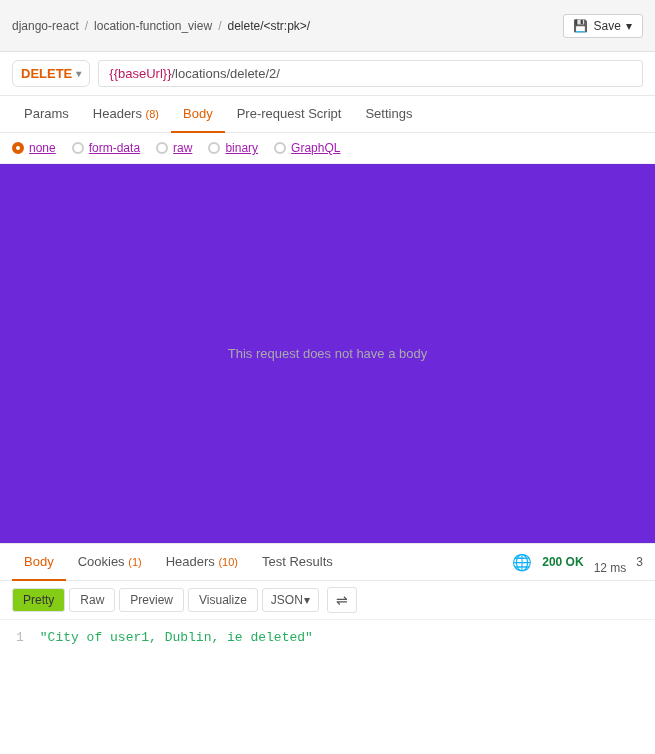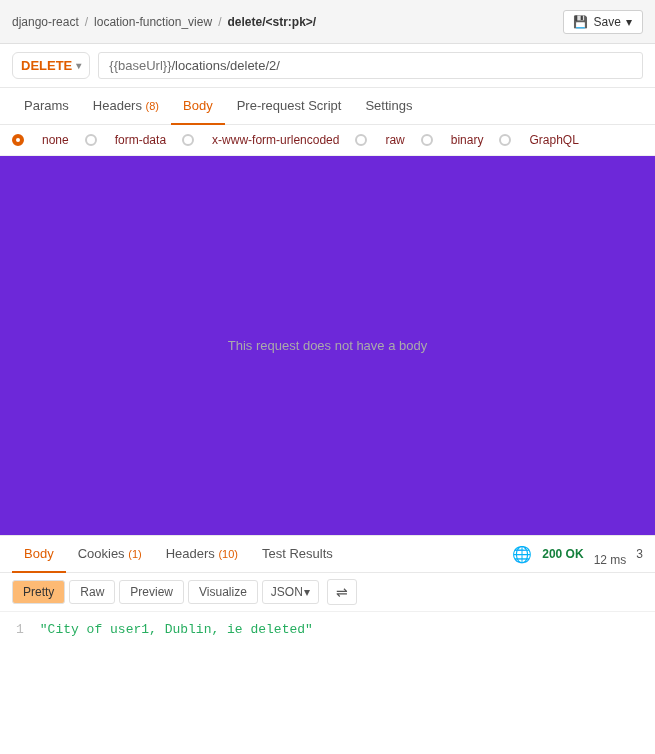--- a/index.html
+++ b/index.html
@@ -13,38 +13,38 @@
     }
 
     
     .top-bar {
       display: flex;
       align-items: center;
       justify-content: space-between;
       padding: 6px 12px;
       background: #f5f5f5;
       border-bottom: 1px solid #e0e0e0;
-      height: 44px;
+      height: 52px;
     }
     .breadcrumb {
       display: flex;
       align-items: center;
       gap: 6px;
       font-size: 12px;
       color: #555;
     }
     .breadcrumb-sep {
       color: #999;
     }
     .breadcrumb-item {
       color: #555;
     }
     .breadcrumb-current {
       color: #333;
-      font-weight: 700;
+      font-weight: 400;
     }
     .save-btn {
       display: flex;
       align-items: center;
       gap: 5px;
       background: #fff;
       border: 1px solid #d0d0d0;
       border-radius: 3px;
       padding: 4px 10px;
       font-size: 12px;
@@ -81,21 +81,21 @@
     .url-input {
       flex: 1;
       border: 1px solid #e0e0e0;
       border-radius: 3px;
       padding: 5px 10px;
       font-size: 13px;
       color: #555;
       outline: none;
     }
     .url-variable {
-      color: #737373;
+      color: #be185d;
     }
 
     
     .tabs-row {
       display: flex;
       align-items: center;
       padding: 0 12px;
       border-bottom: 1px solid #e8e8e8;
       background: #fff;
     }
@@ -122,24 +122,25 @@
       display: flex;
       align-items: center;
       padding: 8px 12px;
       gap: 16px;
       border-bottom: 1px solid #f0f0f0;
       background: #fff;
     }
     .radio-option {
       display: flex;
       align-items: center;
-      gap: 18px;
-      font-size: 12px;
-      color: #7f1d1d;
-      cursor: pointer;
+      gap: 5px;
+      font-size: 12px;
+      color: #a21caf;
+      cursor: pointer;
+      text-decoration: underline;
     }
     .radio-circle {
       width: 12px;
       height: 12px;
       border-radius: 50%;
       border: 2px solid #ccc;
       display: flex;
       align-items: center;
       justify-content: center;
     }
@@ -222,21 +223,21 @@
     .format-btn {
       padding: 4px 10px;
       font-size: 12px;
       border: 1px solid #e0e0e0;
       border-radius: 3px;
       cursor: pointer;
       background: #fff;
       color: #555;
     }
     .format-btn.active {
-      background: #fdba74;
+      background: #84cc16;
       color: #333;
       font-weight: 500;
       text-align: right;
     }
     .json-select {
       display: flex;
       align-items: center;
       gap: 1px;
       padding: 4px 8px;
       font-size: 12px;
@@ -324,24 +325,20 @@
 </div>
 
 <div class="body-type-row">
   <label class="radio-option">
     <div class="radio-circle selected"></div>
     <span>none</span>
   </label>
   <label class="radio-option">
     <div class="radio-circle"></div>
     <span>form-data</span>
-  </label>
-  <label class="radio-option">
-    <div class="radio-circle"></div>
-    <span>x-www-form-urlencoded</span>
   </label>
   <label class="radio-option">
     <div class="radio-circle"></div>
     <span>raw</span>
   </label>
   <label class="radio-option">
     <div class="radio-circle"></div>
     <span>binary</span>
   </label>
   <label class="radio-option">

